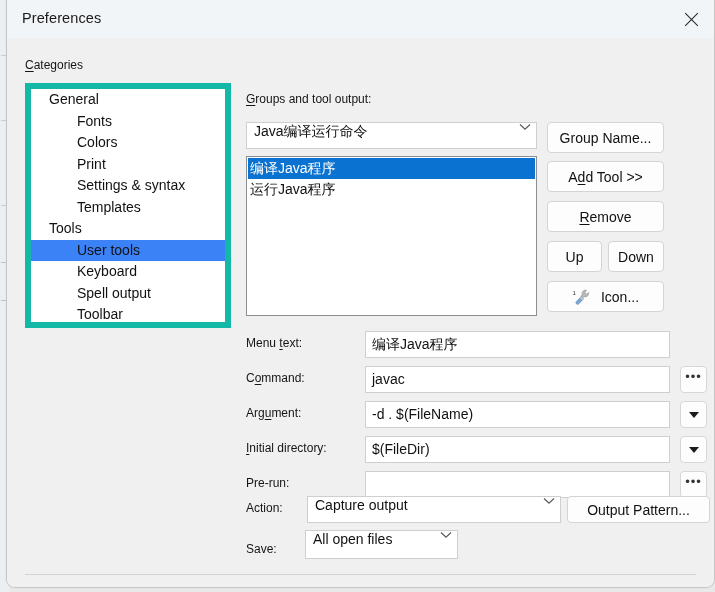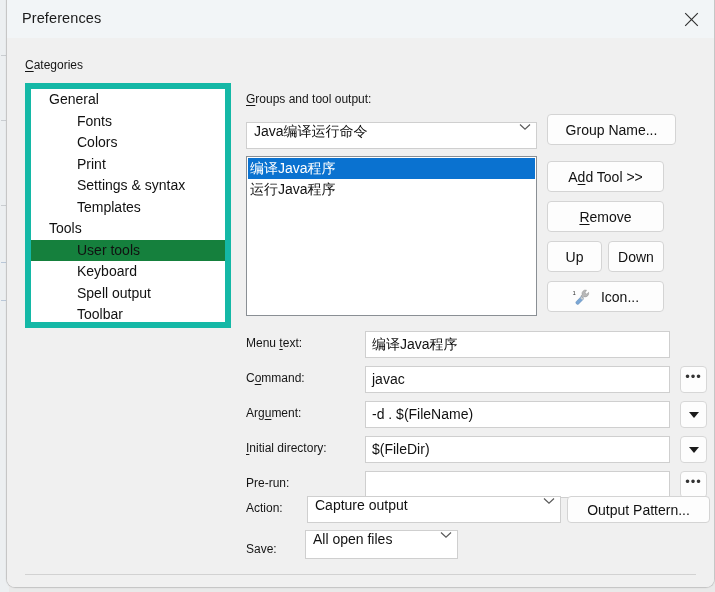--- a/index.html
+++ b/index.html
@@ -57,21 +57,21 @@
   .cat-list{
     position:absolute;left:18px;top:45px;width:206px;height:245px;
     background:#ffffff;border:6px solid #14b8a6;box-sizing:border-box;
     overflow:hidden;
   }
   .cat-item{
     height:21.5px;line-height:21.5px;font-size:14px;color:#111;
     padding-left:18px;white-space:nowrap;
   }
   .cat-item.child{padding-left:46px;}
-  .cat-item.sel{background:#15803d;}
+  .cat-item.sel{background:#3b82f6;}
 
   
   .groups-label{position:absolute;left:239px;top:54px;}
 
   .combo{
     position:absolute;background:#ffffff;border:1px solid #cfcfcf;
     box-sizing:border-box;display:flex;align-items:flex-start;
     font-size:14px;color:#111;
   }
   .combo .val{padding-left:7px;flex:1;white-space:nowrap;overflow:hidden;}
@@ -91,21 +91,21 @@
   }
   .tool-item.sel{background:#0a72d0;color:#ffffff;}
 
   
   .btn{
     position:absolute;background:#fdfdfd;border:1px solid #d4d4d4;
     border-radius:4px;box-sizing:border-box;
     display:flex;align-items:center;justify-content:center;
     font-size:14px;color:#111;white-space:nowrap;cursor:default;
   }
-  #btn-groupname{left:540px;top:76px;width:129px;height:31px;}
+  #btn-groupname{left:540px;top:84px;width:117px;height:31px;}
   #btn-addtool{left:540px;top:123px;width:117px;height:31px;}
   #btn-remove{left:540px;top:163px;width:117px;height:31px;}
   #btn-up{left:540px;top:203px;width:55px;height:31px;}
   #btn-down{left:601px;top:203px;width:56px;height:31px;}
   #btn-icon{left:540px;top:243px;width:117px;height:31px;gap:7px;}
 
   .wrench-ico{width:22px;height:18px;position:relative;display:inline-block;}
   .wrench-ico svg{display:block;}
 
   

